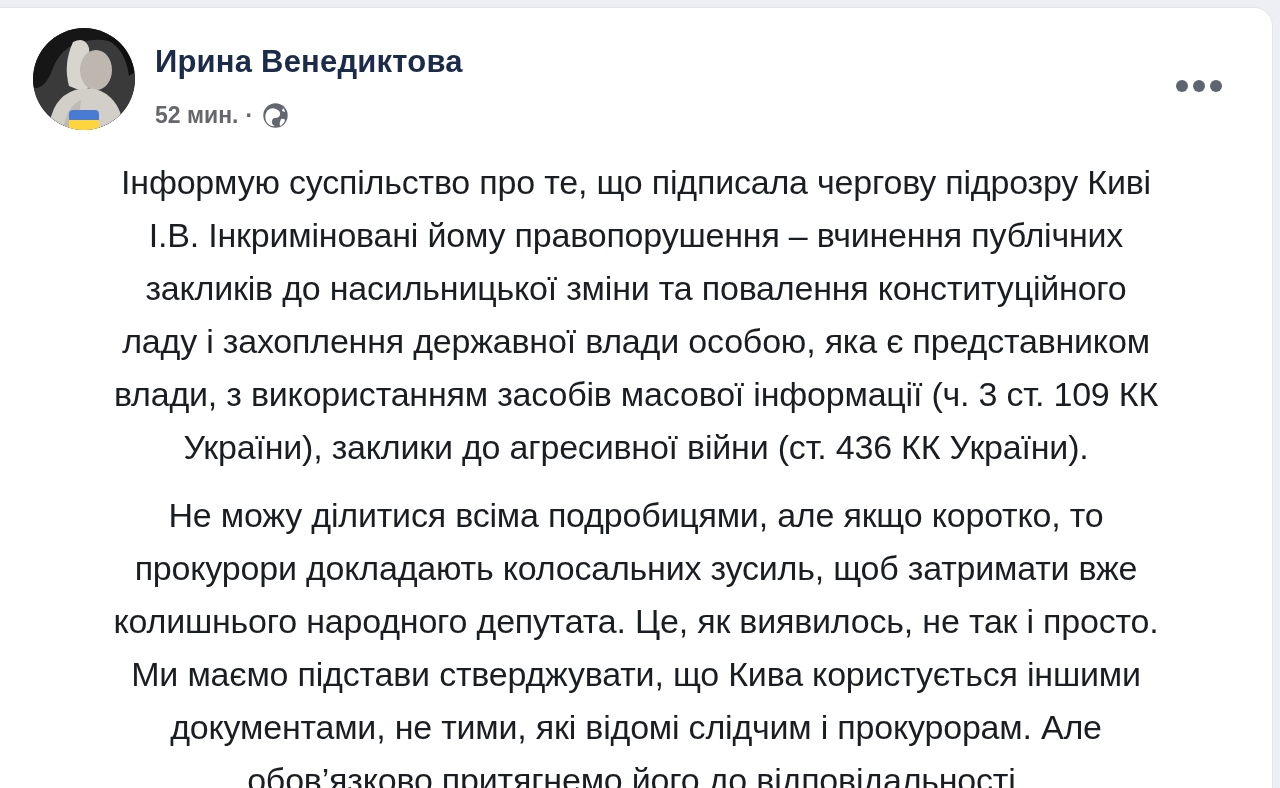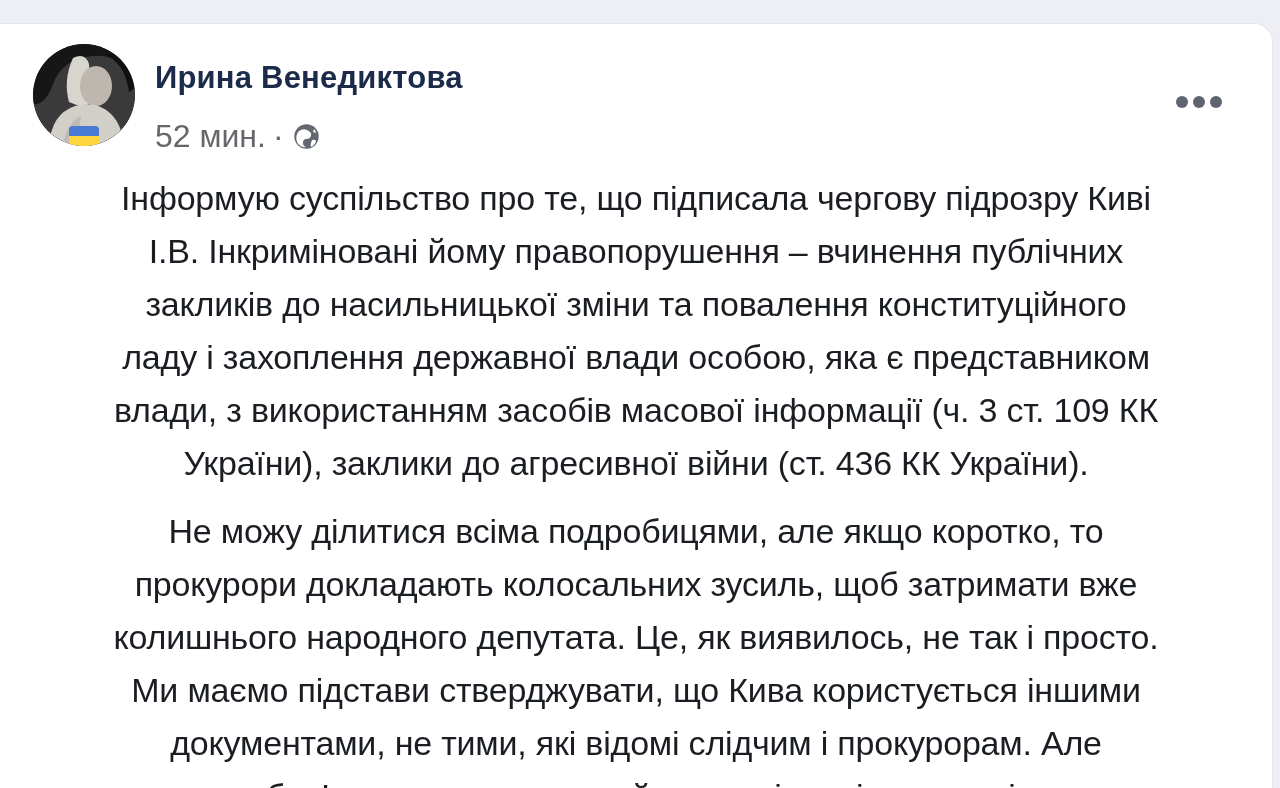--- a/index.html
+++ b/index.html
@@ -2,21 +2,21 @@
 <html><head>
 <meta charset="utf-8">
 <style>
   html, body {
     margin: 0; padding: 0;
     width: 1280px; height: 788px;
     overflow: hidden;
     background: #edeff4;
     font-family: "Liberation Sans", sans-serif;
   }
-  .page { position: relative; width: 1280px; height: 588px; margin-top: 16px; }
+  .page { position: relative; width: 1280px; height: 588px; }
 
   .post-card {
     position: absolute;
     left: 0; top: 8px;
     width: 1272px; height: 900px;
     background: #ffffff;
     border-radius: 0 18px 0 0;
     box-shadow: 0 0 0 1px rgba(0,0,0,0.04);
   }
 
@@ -42,21 +42,22 @@
     font-size: 31px; font-weight: 700;
     color: #1c2b4a;
     letter-spacing: 0.2px;
     text-decoration: none;
     cursor: pointer;
   }
   .meta-row {
     position: absolute; left: 155px; top: 94px;
     display: flex; align-items: center;
     color: #65676b;
-    font-size: 32px;
+    font-size: 23px;
+    font-weight: bold;
   }
   .meta-row .time { color: #65676b; text-decoration: none; cursor: pointer; }
   .meta-row .sep { margin: 0 9px 0 7px; }
   .globe { width: 27px; height: 27px; display: block; }
 
   .more-btn {
     position: absolute; right: 46px; top: 56px;
     width: 54px; height: 44px;
     background: transparent; border: none;
     display: flex; align-items: center; justify-content: center;

